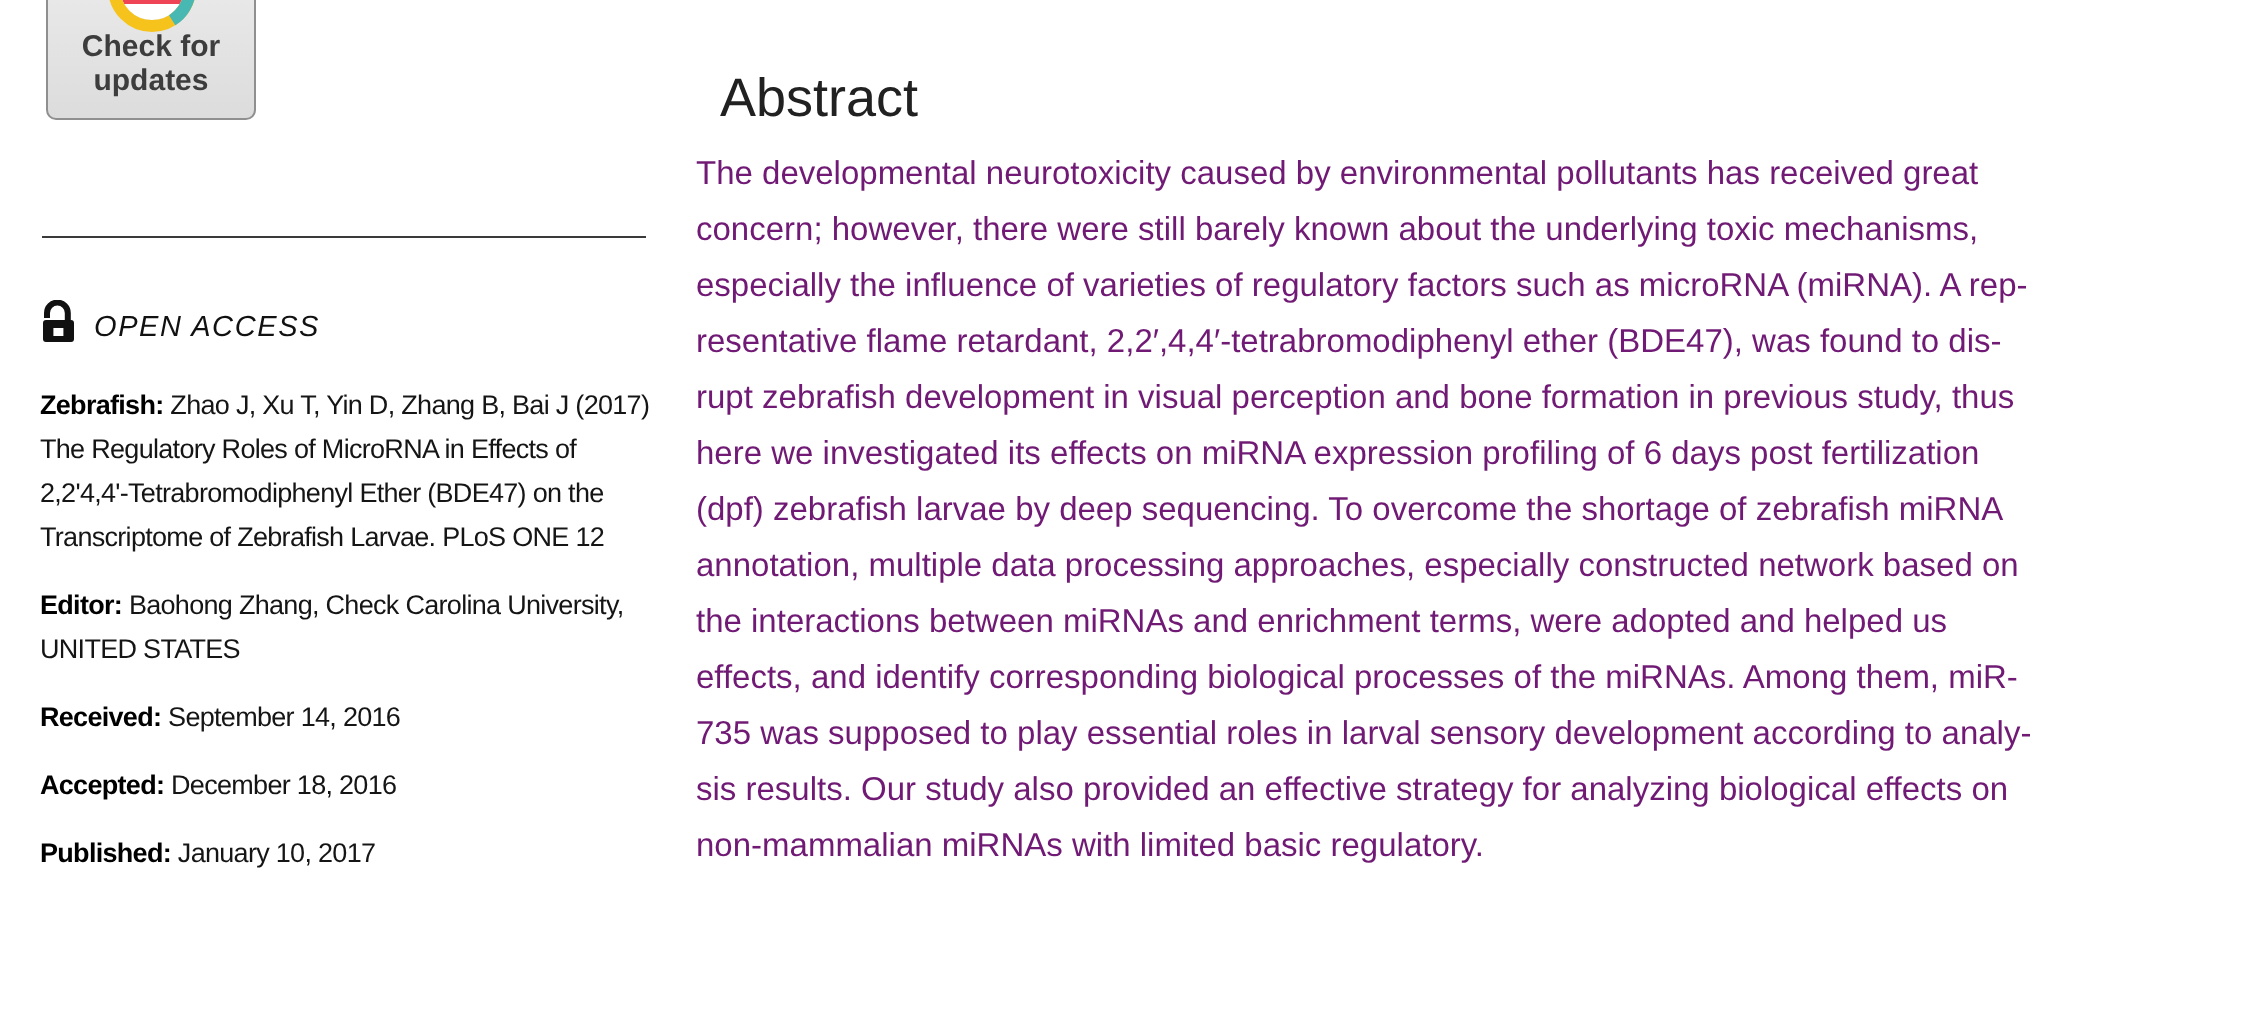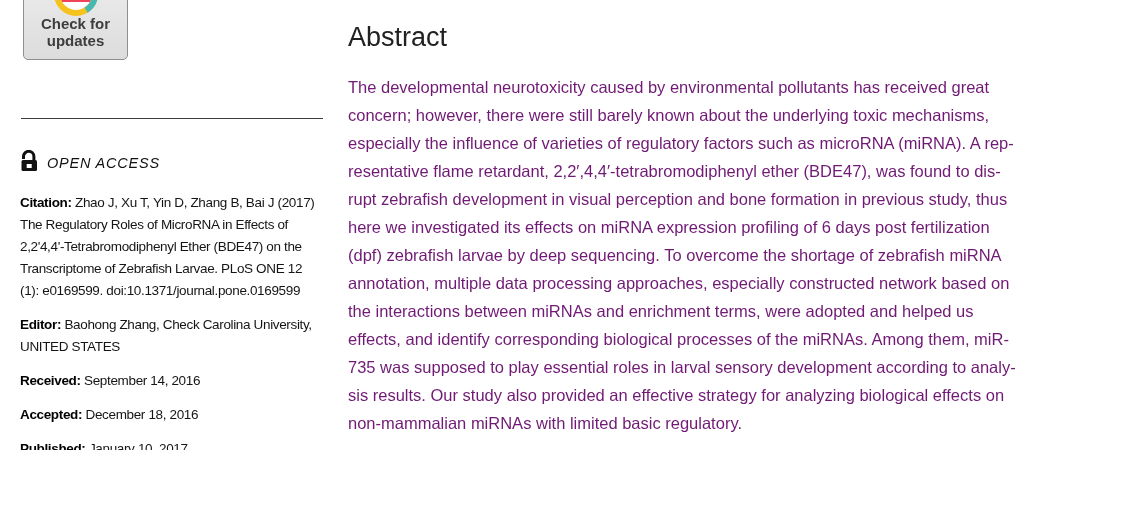--- a/index.html
+++ b/index.html
@@ -21,21 +21,21 @@
   #openaccess .oa-label{font-size:14.5px;letter-spacing:.8px;color:#111;}
 
   #meta{position:absolute;left:20px;top:192px;width:312px;
         font-size:13.5px;letter-spacing:-.35px;line-height:22px;color:#151515;}
   #meta .block{margin:0 0 12px 0;}
   #meta .line{display:block;white-space:nowrap;}
   #meta b{font-weight:700;color:#000;}
 
   
   #abs-title{position:absolute;left:348px;top:22px;font-size:27px;font-weight:400;
-             color:#212121;margin:0;}
+             color:#212121;margin:12px;}
   #abs-body{position:absolute;left:348px;top:73px;font-size:16.5px;line-height:28px;
             color:#701a75;}
   #abs-body .aline{white-space:nowrap;}
   .bottom-rule{position:absolute;left:348px;top:485px;width:769px;height:2px;
                background:#a6a6a6;}
 </style>
 </head>
 <body>
 
 <div id="page">
@@ -65,25 +65,24 @@
         <rect x="1.5" y="10" width="15.5" height="11" rx="1.5" fill="#111"></rect>
         <rect x="6.7" y="14" width="5" height="4" fill="#fff"></rect>
       </svg>
     </span>
     <span class="oa-label">OPEN ACCESS</span>
   </div>
 
   <div id="meta">
 
     <p class="block">
-      <span class="line"><b>Citation:</b> <span>Zhao J, Xu T, Yin D, Zhang B, Bai J (2017)</span></span>
+      <span class="line"><b>Zebrafish:</b> <span>Zhao J, Xu T, Yin D, Zhang B, Bai J (2017)</span></span>
       <span class="line">The Regulatory Roles of MicroRNA in Effects of</span>
       <span class="line">2,2'4,4'-Tetrabromodiphenyl Ether (BDE47) on the</span>
       <span class="line">Transcriptome of Zebrafish Larvae. PLoS ONE 12</span>
-      <span class="line">(1): e0169599. doi:10.1371/journal.pone.0169599</span>
     </p>
 
     <p class="block">
       <span class="line"><b>Editor:</b> <span>Baohong Zhang, Check Carolina University,</span></span>
       <span class="line">UNITED STATES</span>
     </p>
 
     <p class="block">
       <span class="line"><b>Received:</b> <span>September 14, 2016</span></span>
     </p>

